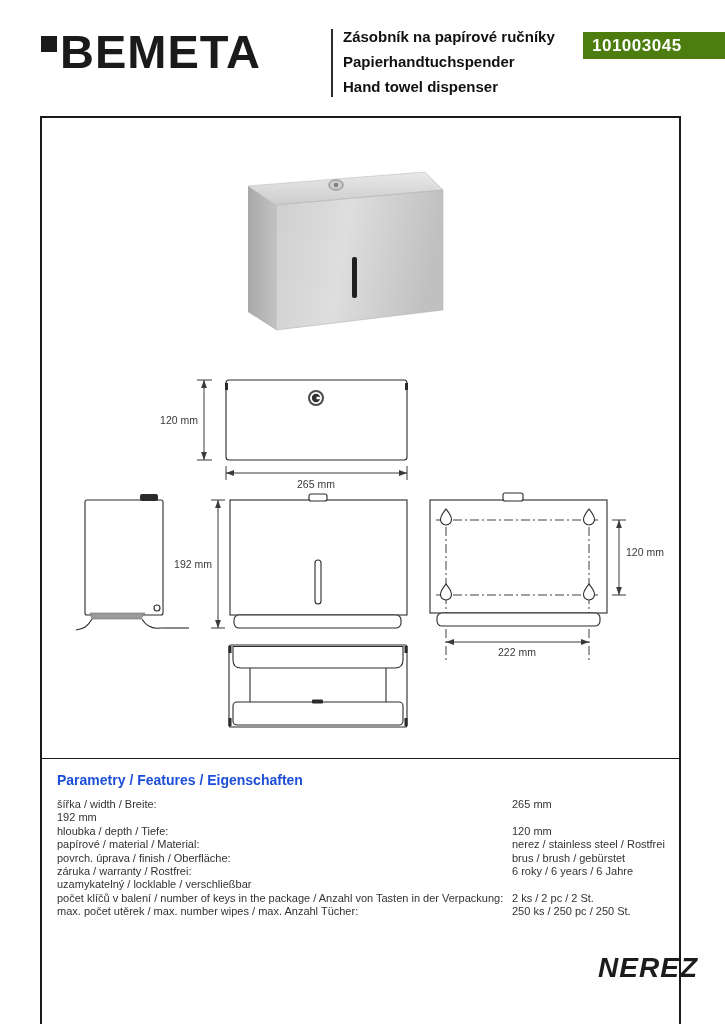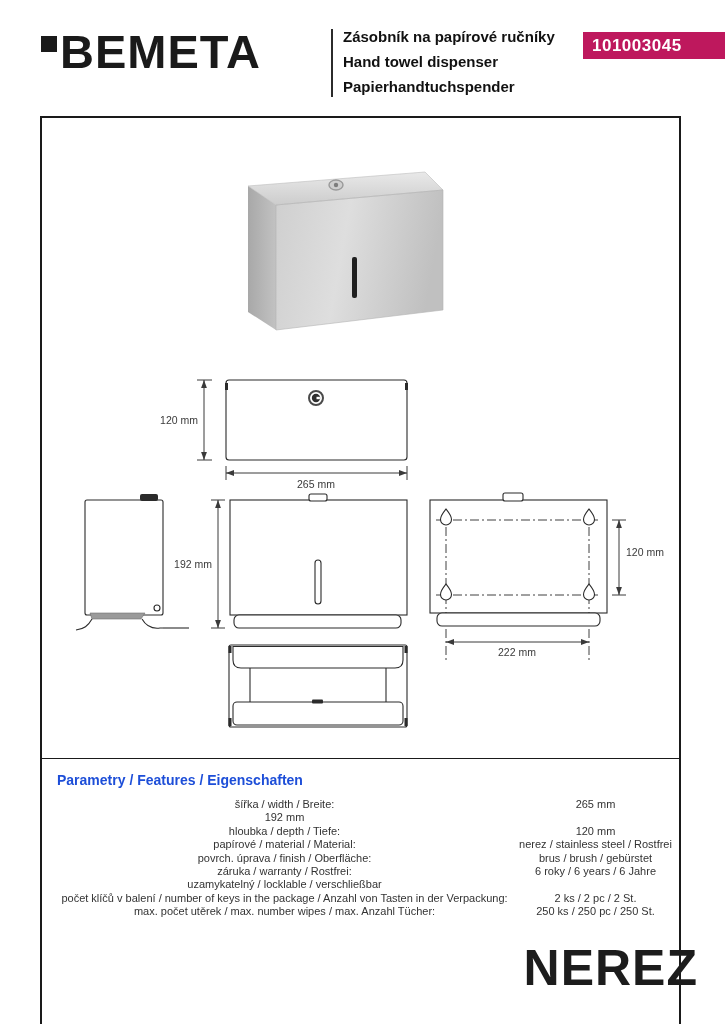--- a/index.html
+++ b/index.html
@@ -6,61 +6,61 @@
   .page{position:relative;width:725px;height:1024px;background:#fff;overflow:hidden;
         font-family:"Liberation Sans",sans-serif;color:#1a1a1a;padding-left:15px;}
 
   
   .logo-square{position:absolute;left:41px;top:36px;width:16px;height:16px;background:#1a1a1a;}
   .logo-text{position:absolute;left:60px;top:26px;font-size:47px;line-height:52px;
              font-weight:800;letter-spacing:1px;color:#1a1a1a;}
   .header-divider{position:absolute;left:331px;top:29px;width:2px;height:68px;background:#2b2b2b;}
   .titles{position:absolute;left:343px;top:24px;display:flex;flex-direction:column;}
   .titles div{font-size:15px;line-height:25px;font-weight:700;color:#111;white-space:nowrap;}
-  .code-box{position:absolute;left:583px;top:32px;width:142px;height:27px;background:#be185d;
+  .code-box{position:absolute;left:583px;top:32px;width:142px;height:27px;background:#4d7c0f;
             color:#fff;font-size:17px;font-weight:700;line-height:27px;padding-left:9px;
             letter-spacing:.5px;box-sizing:border-box;}
 
   
   .main-box{position:absolute;left:40px;top:116px;width:641px;height:1023px;
             border:2px solid #1a1a1a;box-sizing:border-box;}
   .drawings-svg{position:absolute;left:0;top:0;}
 
   
   .params{position:absolute;left:0;right:0;top:640px;border-top:1.5px solid #1a1a1a;}
   .params-heading{margin:13px 0 0 15px;font-size:14px;font-weight:700;color:#1d4ed8;}
   .param-rows{margin:10px 0 0 15px;}
   .param-row{display:grid;grid-template-columns:455px 1fr;font-size:11px;
-             line-height:13.4px;color:#333;text-align:center;}
+             line-height:13.4px;color:#333;}
   .param-row .val{white-space:nowrap;}
 
   
-  .footer-brand{position:absolute;top:946px;right:42px;font-size:50px;line-height:44px;
-                font-weight:800;letter-spacing:1px;color:#1c1c1c;}
+  .footer-brand{position:absolute;top:946px;right:42px;font-size:28px;line-height:44px;
+                font-weight:800;letter-spacing:1px;color:#1c1c1c;font-style:italic;}
 
   
   .ln{stroke:#2b2b2b;stroke-width:1.1;fill:none;}
   .lnw{stroke:#2b2b2b;stroke-width:1.1;fill:#fff;}
   .fl{fill:#2b2b2b;stroke:none;}
   .dim{stroke:#3a3a3a;stroke-width:1;fill:none;}
   .dimtxt{font-family:"Liberation Sans",sans-serif;font-size:10.5px;fill:#3a3a3a;}
   .cdash{stroke:#2b2b2b;stroke-width:0.9;fill:none;stroke-dasharray:9 3 2 3;}
 </style>
 </head>
 <body>
 
 <div class="page">
 
   <div class="logo-square"></div>
   <div class="logo-text">BEMETA</div>
   <div class="header-divider"></div>
   <div class="titles">
     <div>Zásobník na papírové ručníky</div>
+    <div>Papierhandtuchspender</div>
     <div>Hand towel dispenser</div>
-    <div>Papierhandtuchspender</div>
   </div>
   <div class="code-box">101003045</div>
 
   <div class="main-box">
 
     <svg class="drawings-svg" width="637" height="640" viewBox="0 0 637 640">
       <defs>
         <linearGradient id="gTop" x1="0" y1="0" x2="0" y2="1">
           <stop offset="0" stop-color="#e9e9e9"></stop>
             <stop offset="1" stop-color="#cccccc"></stop>

